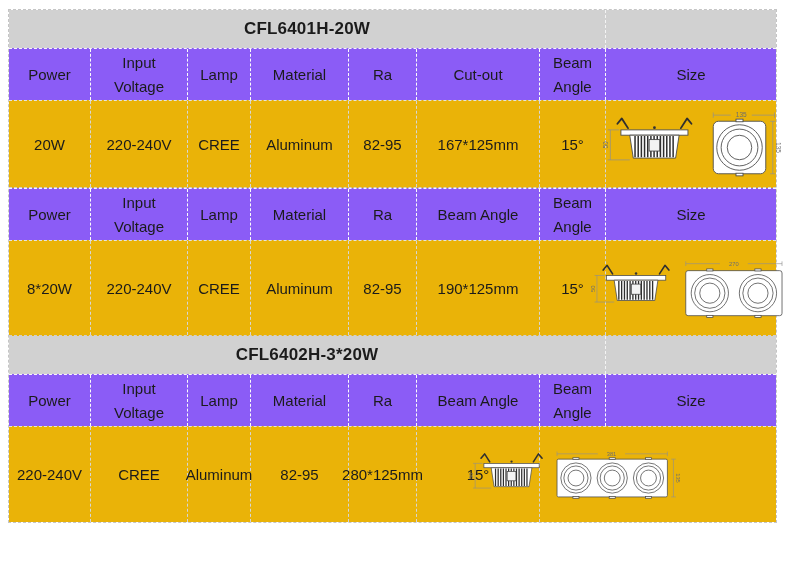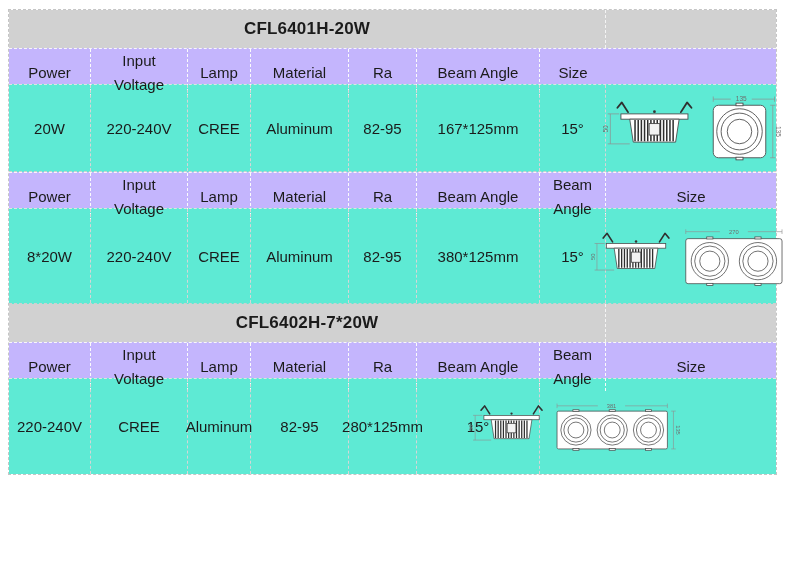--- a/index.html
+++ b/index.html
@@ -19,29 +19,29 @@
   }
   
   .title-row{background:#d1d1d1;height:38px;}
   .title-main{
     grid-column:1/8;display:flex;align-items:center;justify-content:center;
     font-weight:bold;font-size:17px;letter-spacing:.2px;
     border-right:1px dashed #f4f4f4;
   }
   .title-side{grid-column:8/9;}
   
-  .header-row{background:#c4b5fd;height:36px;border-top:1px dashed #f8f8f8;}
+  .header-row{background:#8b5cf6;height:52px;border-top:1px dashed #f8f8f8;}
   .header-cell{
     display:flex;align-items:center;justify-content:center;text-align:center;
     font-size:15px;line-height:24px;padding:0 6px;
     border-right:1px dashed #fbfbfb;
   }
   .header-cell:last-child{border-right:none;}
   
-  .data-row{background:#5eead4;height:96px;border-top:1px dashed #e2e2e2;}
+  .data-row{background:#eab308;height:96px;border-top:1px dashed #e2e2e2;}
   .section-1 .data-row{height:88px;}
   .data-cell{
     display:flex;align-items:center;justify-content:center;text-align:center;
     font-size:15px;padding:0 4px;
     border-right:1px dashed #d6d6d6;
   }
   .data-cell:last-child{border-right:none;}
   .section:not(:last-child) .data-row{border-bottom:1px dashed #cfcfcf;}
   .size-cell{gap:6px;}
   .size-cell svg{flex:0 0 auto;}
@@ -61,20 +61,21 @@
     <div class="grid-row title-row">
       <div class="title-main">CFL6401H-20W</div>
       <div class="title-side"></div>
     </div>
     <div class="grid-row header-row">
       <div class="header-cell">Power</div>
       <div class="header-cell">Input Voltage</div>
       <div class="header-cell">Lamp</div>
       <div class="header-cell">Material</div>
       <div class="header-cell">Ra</div>
+      <div class="header-cell">Cut-out</div>
       <div class="header-cell">Beam Angle</div>
       <div class="header-cell">Size</div>
     </div>
     <div class="grid-row data-row">
       <div class="data-cell">20W</div>
       <div class="data-cell">220-240V</div>
       <div class="data-cell">CREE</div>
       <div class="data-cell">Aluminum</div>
       <div class="data-cell">82-95</div>
       <div class="data-cell">167*125mm</div>
@@ -119,21 +120,21 @@
       <div class="header-cell">Beam Angle</div>
       <div class="header-cell">Beam Angle</div>
       <div class="header-cell">Size</div>
     </div>
     <div class="grid-row data-row">
       <div class="data-cell">8*20W</div>
       <div class="data-cell">220-240V</div>
       <div class="data-cell">CREE</div>
       <div class="data-cell">Aluminum</div>
       <div class="data-cell">82-95</div>
-      <div class="data-cell">380*125mm</div>
+      <div class="data-cell">190*125mm</div>
       <div class="data-cell">15°</div>
       <div class="data-cell size-cell">
         <svg width="86" height="52" viewBox="0 0 110 64">
           <path class="dim" d="M14 16 V50 M11 16 H24 M11 50 H36"></path>
           <text class="dimtxt" transform="rotate(-90 8 33)" x="8" y="36" text-anchor="middle">50</text>
           <path class="clip" d="M34 14 L27 3 L22 9"></path>
           <path class="clip" d="M94 14 L101 3 L106 9"></path>
           <rect class="ln" x="26" y="16" width="76" height="6"></rect>
           <circle cx="64" cy="13.5" r="1.6" fill="#333"></circle>
           <path class="ln" d="M36 22 L92 22 L88 48 L40 48 Z"></path>
@@ -157,21 +158,21 @@
           <circle class="ln" cx="103" cy="45" r="13"></circle>
           <path class="dim" d="M142 16 V74 M139 16 H145 M139 74 H145"></path>
           <text class="dimtxt" transform="rotate(90 148 45)" x="148" y="47" text-anchor="middle">135</text>
         </svg>
       </div>
     </div>
   </section>
 
   <section class="section section-3">
     <div class="grid-row title-row">
-      <div class="title-main">CFL6402H-7*20W</div>
+      <div class="title-main">CFL6402H-3*20W</div>
       <div class="title-side"></div>
     </div>
     <div class="grid-row header-row">
       <div class="header-cell">Power</div>
       <div class="header-cell">Input Voltage</div>
       <div class="header-cell">Lamp</div>
       <div class="header-cell">Material</div>
       <div class="header-cell">Ra</div>
       <div class="header-cell">Beam Angle</div>
       <div class="header-cell">Beam Angle</div>

